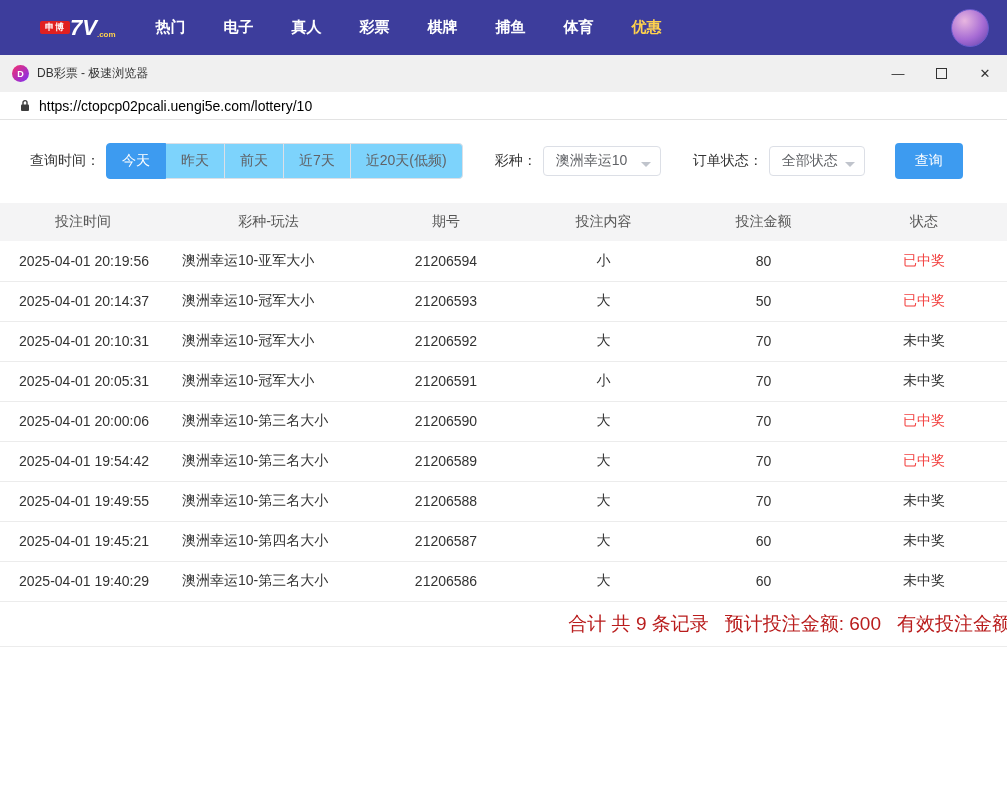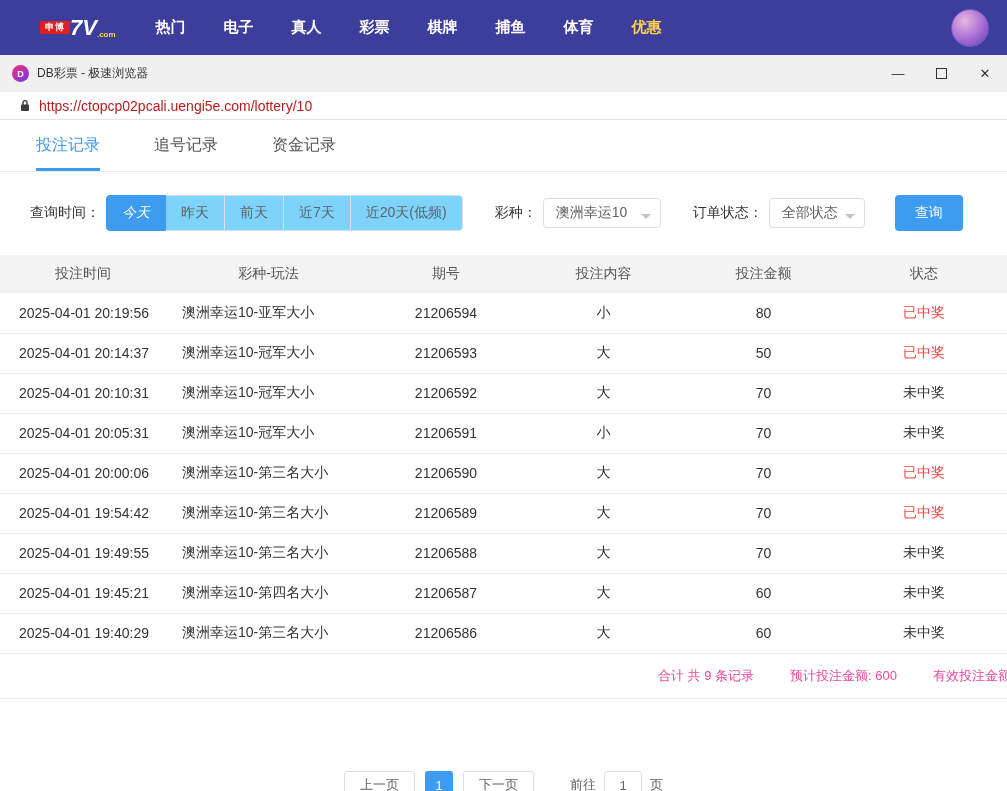--- a/index.html
+++ b/index.html
@@ -22,57 +22,57 @@
   
   .titlebar { height:37px; background:#f0f0f0; display:flex; align-items:center; padding:0 14px 0 12px; }
   .favicon { width:17px; height:17px; border-radius:50%; background:linear-gradient(135deg,#f72f6c,#7b2ff7);
     color:#fff; font-size:9px; font-weight:bold; display:flex; align-items:center; justify-content:center; margin-right:8px; }
   .win-title { font-size:12px; color:#333; }
   .win-controls { margin-left:auto; display:flex; align-items:center; gap:30px; }
   .win-btn { color:#333; font-size:13px; width:16px; text-align:center; cursor:pointer; line-height:1; }
   .win-btn.max { width:11px; height:11px; border:1px solid #333; font-size:0; }
   .addressbar { height:28px; background:#fff; border-bottom:1px solid #e3e3e3; display:flex; align-items:center; padding:0 20px; }
   .lock-icon { margin-right:9px; display:flex; }
-  .url-text { font-size:14px; color:#b91c1c; }
+  .url-text { font-size:14px; color:#000000; }
 
   
   .content { height:671px; background:#fff; position:relative; }
 
   .tabs-row { height:52px; display:flex; align-items:center; gap:54px; padding:0 36px; border-bottom:1px solid #ececec; }
   .tab { font-size:16px; color:#555; cursor:pointer; height:100%; display:flex; align-items:center; position:relative; }
   .tab.active { color:#3d9bf0; }
   .tab.active::after { content:""; position:absolute; left:0; right:0; bottom:0; height:3px; background:#3d9bf0; }
 
   .filter-row { margin:23px 0 0 30px; display:flex; align-items:center; font-size:14px; color:#333; }
   .filter-label { margin-right:6px; }
   .time-group { display:flex; }
   .time-btn { height:36px; padding:0 15px; background:#7dd3fc; border:1px solid #dcdfe6; color:#606266;
     font-size:14px; cursor:pointer; margin-left:-1px; font-family:inherit; }
   .time-btn:first-child { border-radius:4px 0 0 4px; margin-left:0; }
   .time-btn:last-child { border-radius:0 4px 4px 0; }
-  .time-btn.active { background:#3d9bf0; border-color:#3d9bf0; color:#fff; position:relative; z-index:1; border-radius:4px 0 0 4px;font-style:italic; }
+  .time-btn.active { background:#3d9bf0; border-color:#3d9bf0; color:#fff; position:relative; z-index:1; border-radius:4px 0 0 4px; }
   .sep-gap { width:32px; }
   .select-box { height:30px; border:1px solid #dcdfe6; border-radius:4px; background:#fff; display:flex;
     align-items:center; padding:0 26px 0 12px; color:#606266; font-size:14px; position:relative; cursor:pointer; }
   .select-box .chev { position:absolute; right:9px; top:15px; width:0; height:0;
     border-left:5px solid transparent; border-right:5px solid transparent; border-top:5px solid #c0c4cc; }
   .select-lottery { min-width:118px; }
   .select-status { min-width:96px; }
   .search-btn { height:36px; width:68px; margin-left:30px; background:#3d9bf0; border:none; border-radius:4px;
     color:#fff; font-size:14px; cursor:pointer; font-family:inherit; }
 
   table.bet-table { width:100%; border-collapse:collapse; table-layout:fixed; margin-top:24px; }
   .bet-table th { height:38px; background:#f4f4f5; font-weight:normal; font-size:14px; color:#555; }
   .bet-table td { height:40px; font-size:14px; color:#333; text-align:center; border-bottom:1px solid #ececec; }
   .bet-table td:first-child { text-align:left; padding-left:19px; }
   .bet-table td:nth-child(2) { text-align:left; padding-left:16px; }
   .bet-table td.won { color:#f2403f; }
 
-  .summary-row { height:45px; display:flex; align-items:center; justify-content:flex-end; gap:36px;
-    font-size:13px; color:#ec4899; border-bottom:1px solid #ececec; white-space:nowrap; overflow:hidden; padding-left:10px; }
+  .summary-row { height:45px; display:flex; align-items:center; justify-content:flex-end; gap:16px;
+    font-size:19px; color:#b91c1c; border-bottom:1px solid #ececec; white-space:nowrap; overflow:hidden; padding-left:10px; }
   .summary-row span:last-child { margin-right:-4px; }
 
   .pagination { position:absolute; left:0; right:0; bottom:-8px; display:flex; justify-content:center;
     align-items:center; gap:10px; font-size:13px; color:#606266; }
   .page-btn { height:28px; padding:0 15px; background:#fff; border:1px solid #dcdfe6; border-radius:3px;
     color:#606266; font-size:13px; cursor:pointer; font-family:inherit; }
   .page-num { width:28px; height:28px; background:#3d9bf0; color:#fff; border-radius:3px; display:flex;
     align-items:center; justify-content:center; font-size:13px; cursor:pointer; }
   .goto-wrap { display:flex; align-items:center; gap:8px; margin-left:26px; }
   .goto-input { width:38px; height:28px; border:1px solid #dcdfe6; border-radius:3px; text-align:center;
@@ -115,25 +115,20 @@
     <svg width="10" height="13" viewBox="0 0 10 13">
       <rect x="1" y="5.5" width="8" height="6.5" rx="1" fill="#3c3c3c"></rect>
       <path d="M3 6 V3.6 a2 2 0 0 1 4 0 V6" fill="none" stroke="#3c3c3c" stroke-width="1.4"></path>
     </svg>
   </span>
   <span class="url-text">https://ctopcp02pcali.uengi5e.com/lottery/10</span>
 </div>
 
 <div class="content">
 
-  <div class="tabs-row">
-    <div class="tab active">投注记录</div>
-    <div class="tab">追号记录</div>
-    <div class="tab">资金记录</div>
-  </div>
 
   <div class="filter-row">
     <span class="filter-label">查询时间：</span>
     <div class="time-group">
         <button class="time-btn active">今天</button>
         <button class="time-btn">昨天</button>
         <button class="time-btn">前天</button>
         <button class="time-btn">近7天</button>
         <button class="time-btn">近20天(低频)</button>
       </div>

